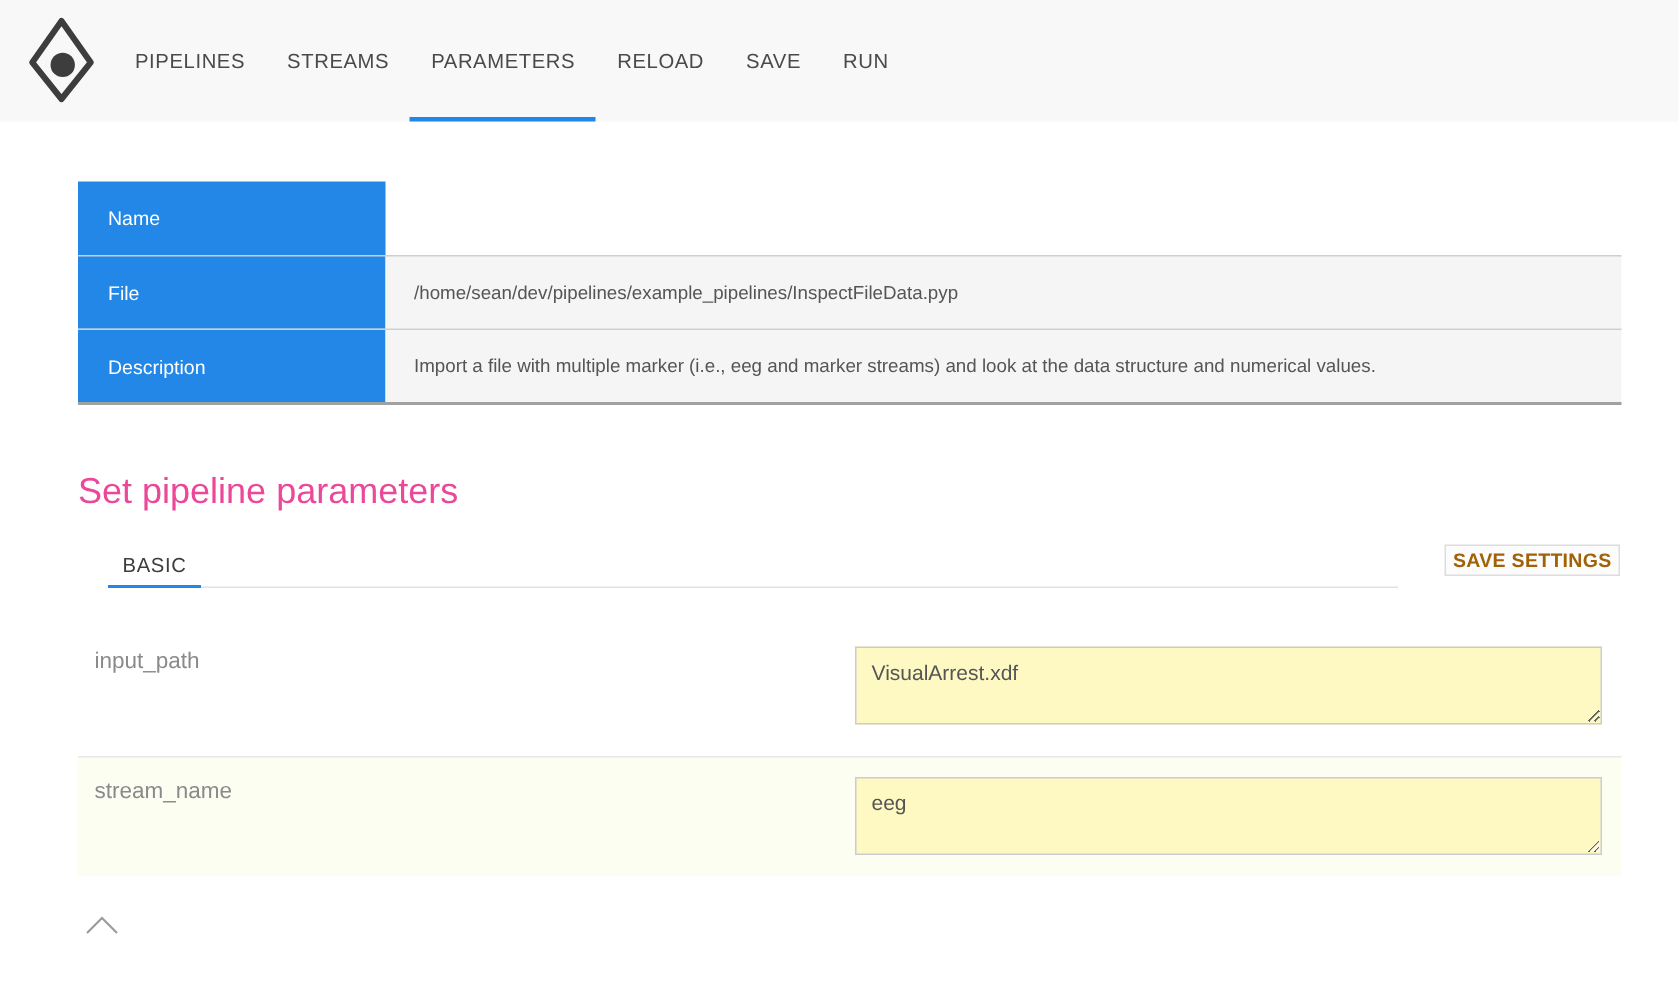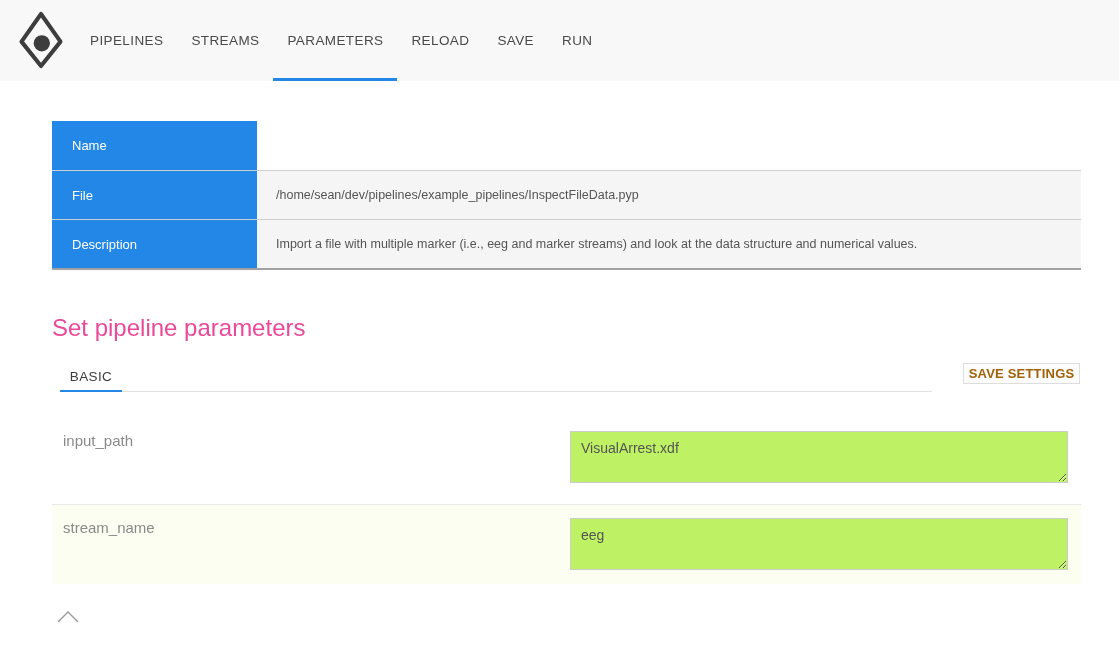--- a/index.html
+++ b/index.html
@@ -48,21 +48,21 @@
 
   
   .section-heading {
     position:absolute; left:52px; top:314px;
     font-size:24px; font-weight:400; color:#ec4899;
   }
   .tab-line {
     position:absolute; left:72px; top:391px; width:860px; height:1px; background:#e2e2e2;
   }
   .tab-basic {
-    position:absolute; left:60px; top:366px; width:62px; height:26px;
+    position:absolute; left:72px; top:366px; width:62px; height:26px;
     text-align:center; font-size:13.5px; color:#3d3d3d; letter-spacing:0.4px;
     border-bottom:2px solid #2287e6; cursor:pointer; padding-top:3px;
   }
   .save-settings-btn {
     position:absolute; left:963px; top:363px; width:117px; height:21px;
     background:#fcfcfc; border:1px solid #ddd; color:#a16207;
     font-family:"Liberation Sans", sans-serif;
     font-size:13px; font-weight:bold; letter-spacing:0.2px;
     display:flex; align-items:center; justify-content:center; cursor:pointer;
   }
@@ -72,21 +72,21 @@
     position:absolute; left:52px; top:504px; width:1029px; height:80px;
     background:#fdfef2; border-top:1px solid #e8e8e8;
   }
   .param-label {
     position:absolute; left:63px; font-size:15px; color:#8a8a8a;
   }
   .param-label.input-path { top:432px; }
   .param-label.stream-name { top:519px; }
   .param-textarea {
     position:absolute; left:570px; width:498px; height:52px;
-    border:1px solid #ccc; background:#bef264; resize:both;
+    border:1px solid #ccc; background:#fef9c3; resize:both;
     font-family:"Liberation Sans", sans-serif; font-size:14px; color:#555;
     padding:8px 10px; outline:none; overflow:auto;
   }
   .param-textarea.input-path { top:431px; }
   .param-textarea.stream-name { top:518px; }
 
   
   .collapse-btn {
     position:absolute; left:55px; top:607px; width:26px; height:20px;
     background:transparent; border:none; cursor:pointer; padding:0;

